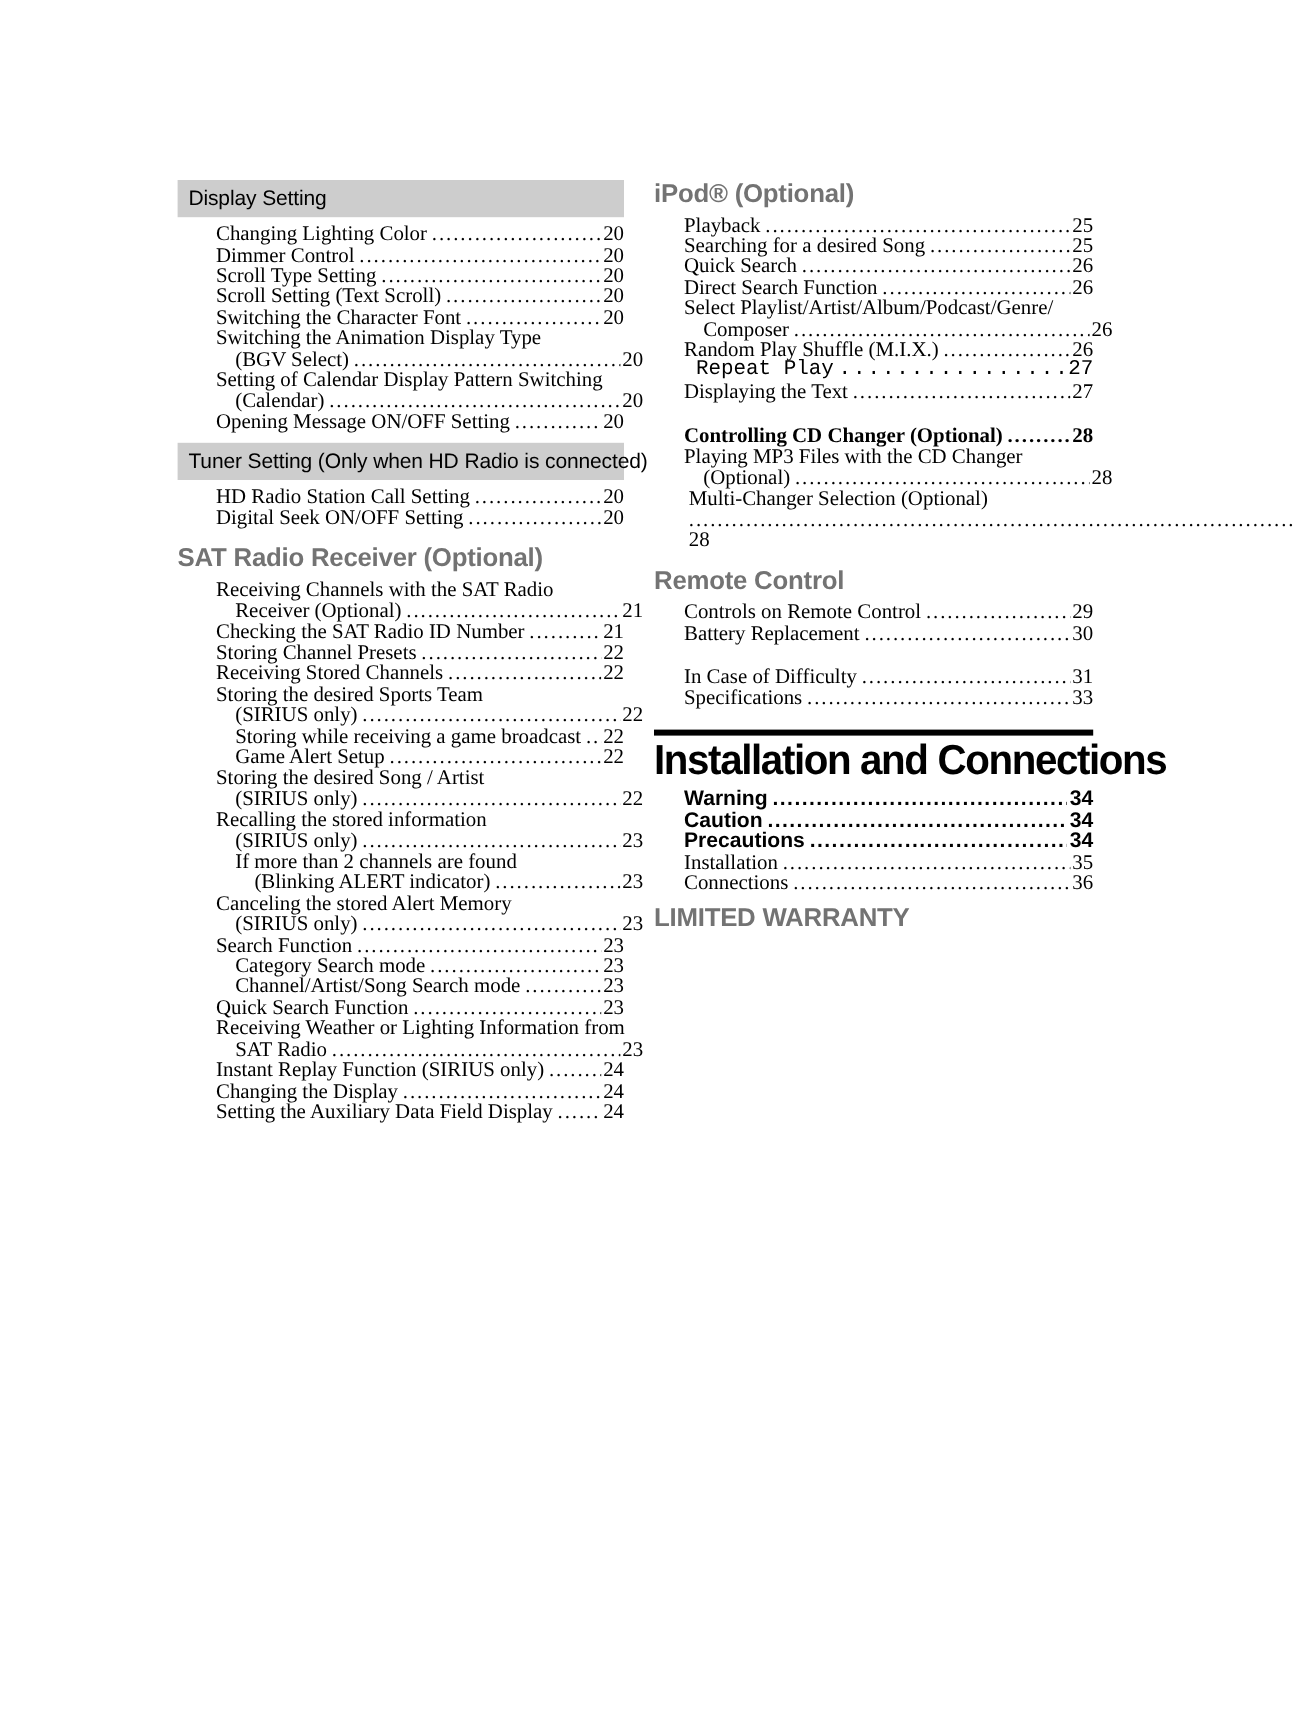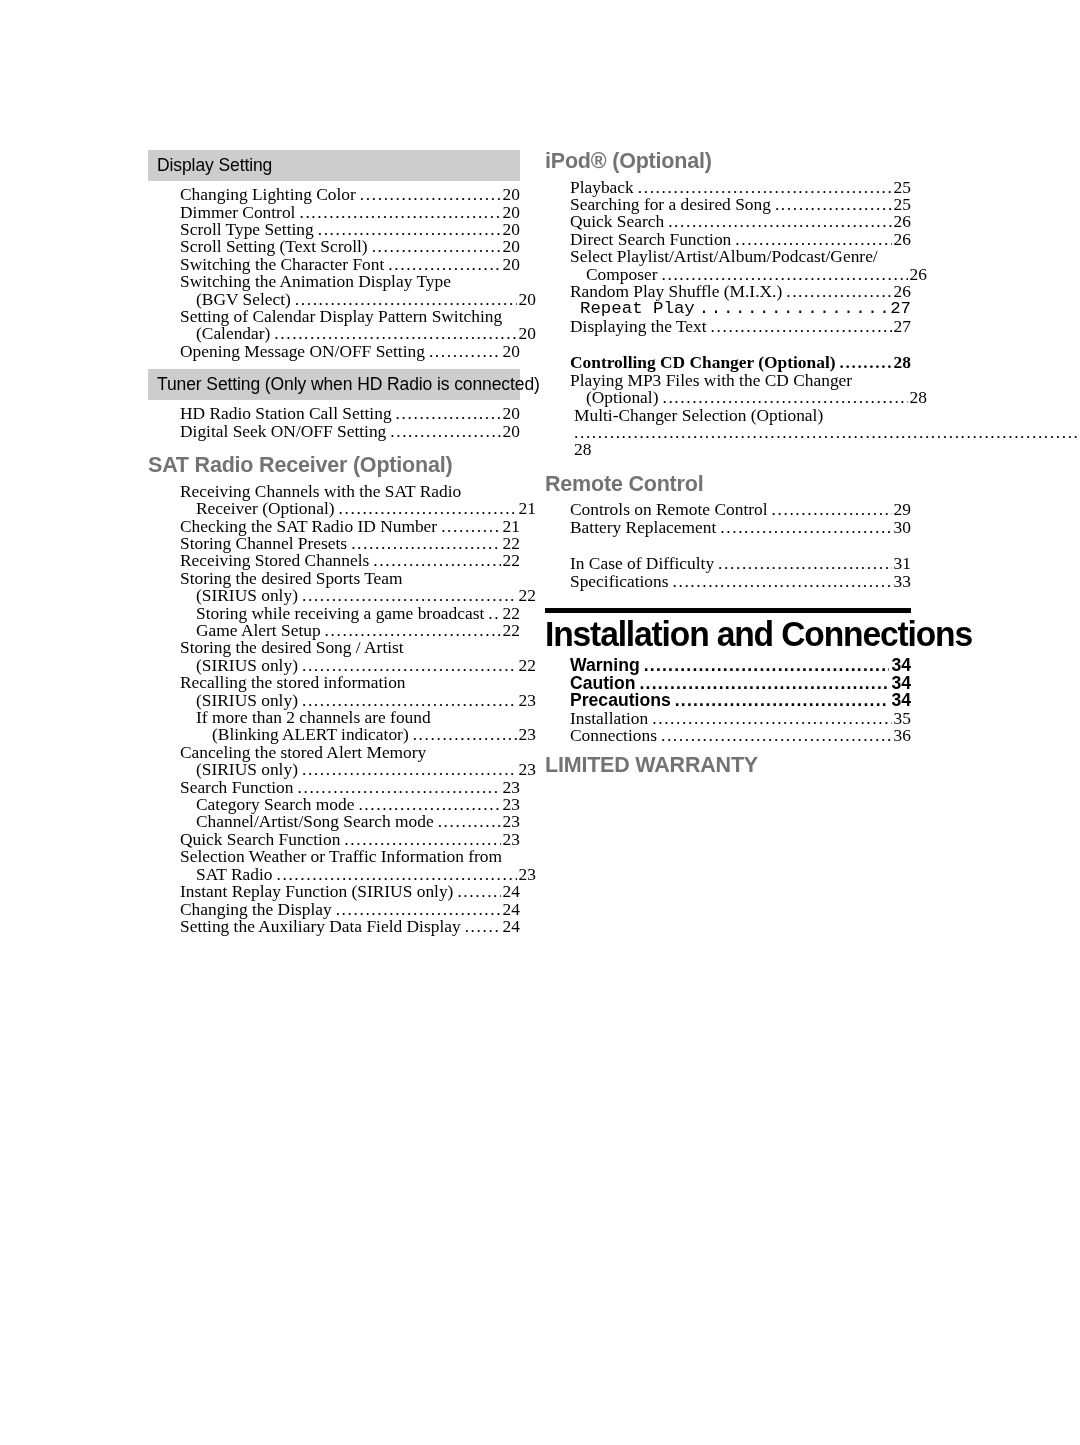--- a/index.html
+++ b/index.html
@@ -357,21 +357,21 @@
         </li>
         <li class="entry" style="margin-left: 0px;">
           <div class="row" style="margin-left: 0px;">
             <span class="txt">Quick Search Function</span>
             <span class="lead">....................................................................................................................................................................................................................................................................</span>
             <span class="pg">23</span>
           </div>
         </li>
         <li class="entry" style="margin-left: 0px;">
           <div class="row nolead" style="margin-left: 0px;">
-            <span class="txt">Selection Weather or Traffic Information from</span>
+            <span class="txt">Receiving Weather or Lighting Information from</span>
           </div>
           <div class="row" style="margin-left: 16px;">
             <span class="txt">SAT Radio</span>
             <span class="lead">....................................................................................................................................................................................................................................................................</span>
             <span class="pg">23</span>
           </div>
         </li>
         <li class="entry" style="margin-left: 0px;">
           <div class="row" style="margin-left: 0px;">
             <span class="txt">Instant Replay Function (SIRIUS only)</span>

